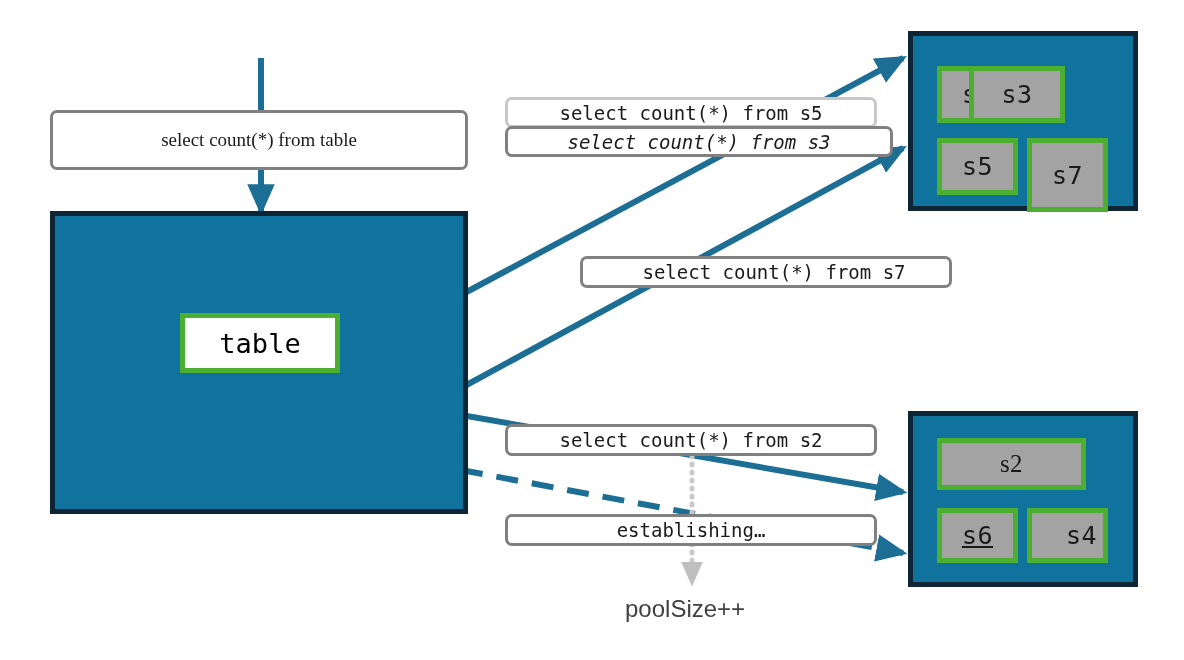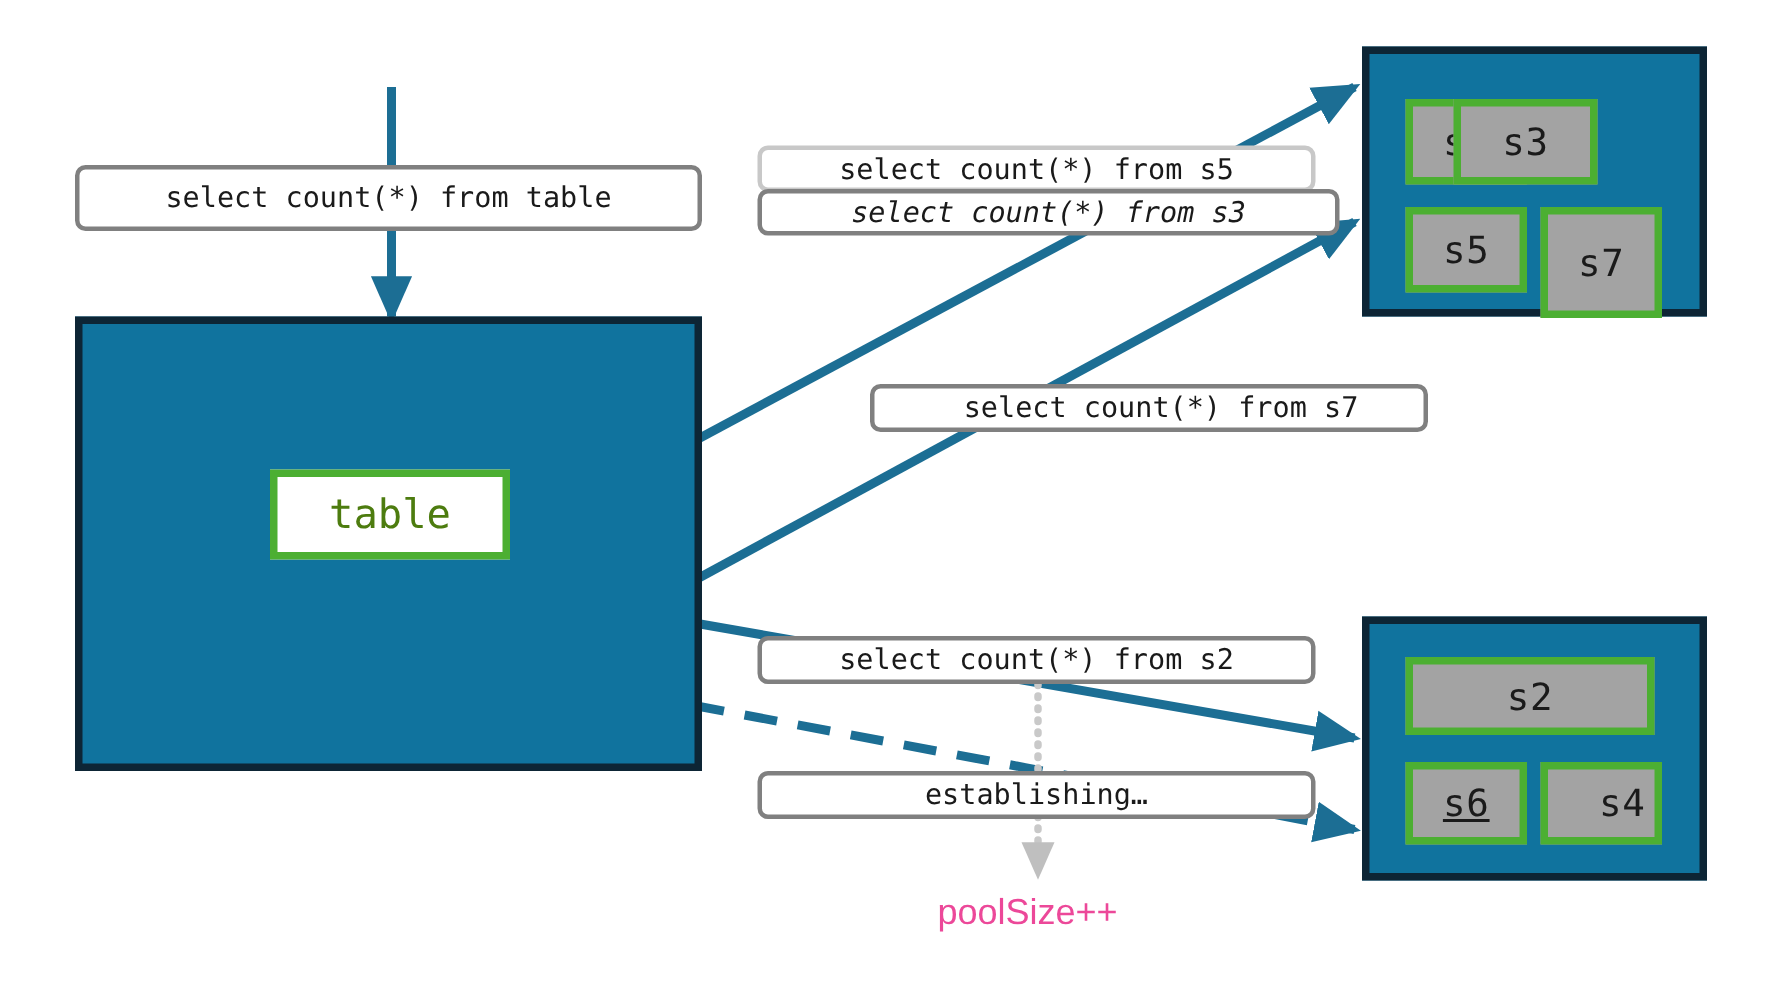--- a/index.html
+++ b/index.html
@@ -51,21 +51,21 @@
   .table-node {
     position: absolute;
     background: #FFFFFF;
     border: 5px solid #4CAF32;
     box-sizing: border-box;
     display: flex;
     align-items: center;
     justify-content: center;
     font-family: "DejaVu Sans Mono", "Liberation Mono", monospace;
     font-size: 27px;
-    color: #4d7c0f;
+    color: #000000;
   }
 
   
   .qlabel {
     position: absolute;
     background: #FFFFFF;
     border: 3px solid #808080;
     border-radius: 7px;
     box-sizing: border-box;
     display: flex;
@@ -79,21 +79,21 @@
   }
   .qlabel.light {
     border-color: #C8C8C8;
   }
 
   
   .pool-text {
     position: absolute;
     font-family: "Liberation Sans", sans-serif;
     font-size: 24px;
-    color: #ec4899;
+    color: #404040;
     white-space: nowrap;
   }
   .pool-squiggle {
     position: absolute;
     height: 5px;
     overflow: hidden;
   }
 </style>
 </head>
 <body>
@@ -129,25 +129,25 @@
 
   <div class="container" style="left:908px; top:31px; width:230px; height:180px;">
   </div>
   <div class="shard" style="left:937px; top:66px; width:81px; height:57px;">s1</div>
   <div class="shard" style="left:969px; top:66px; width:96px; height:57px;">s3</div>
   <div class="shard" style="left:937px; top:138px; width:81px; height:57px;">s5</div>
   <div class="shard" style="left:1027px; top:138px; width:81px; height:74px;">s7</div>
 
   <div class="container" style="left:908px; top:411px; width:230px; height:176px;">
   </div>
-  <div class="shard" style="left:937px; top:438px; width:166px; height:52px;">s2</div>
+  <div class="shard" style="left:937px; top:438px; width:149px; height:52px;font-family:Liberation Serif, serif;">s2</div>
   <div class="shard" style="left:937px; top:508px; width:81px; height:55px;text-decoration:underline;">s6</div>
   <div class="shard" style="left:1027px; top:508px; width:81px; height:55px;padding-left:28px;">s4</div>
 
-  <div class="qlabel" style="left:50px; top:110px; width:418px; height:44px;">select count(*) from table</div>
+  <div class="qlabel" style="left:50px; top:110px; width:418px; height:60px;font-family:Liberation Serif, serif;">select count(*) from table</div>
 
   <div class="qlabel light" style="left:505px; top:97px; width:372px; height:31px;">select count(*) from s5</div>
 
   <div class="qlabel" style="left:505px; top:126px; width:388px; height:31px;font-style:italic;">select count(*) from s3</div>
 
   <div class="qlabel" style="left:580px; top:256px; width:372px; height:32px;padding-left:16px;">select count(*) from s7</div>
 
   <div class="qlabel" style="left:505px; top:424px; width:372px; height:32px;text-align:right;">select count(*) from s2</div>
 
   <div class="qlabel" style="left:505px; top:514px; width:372px; height:32px;">establishing…</div>

